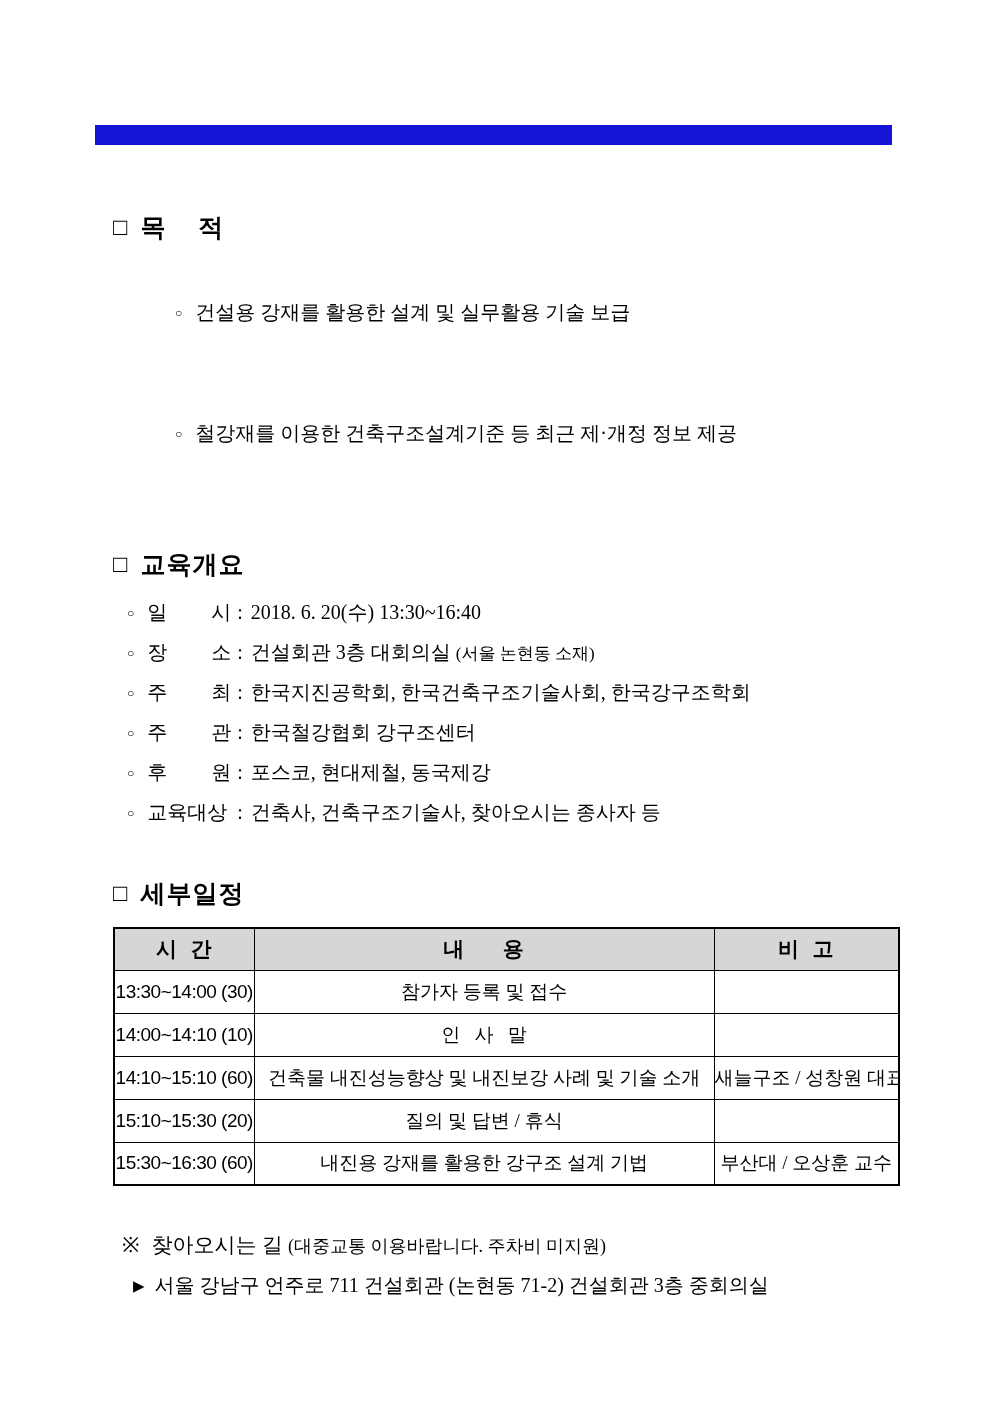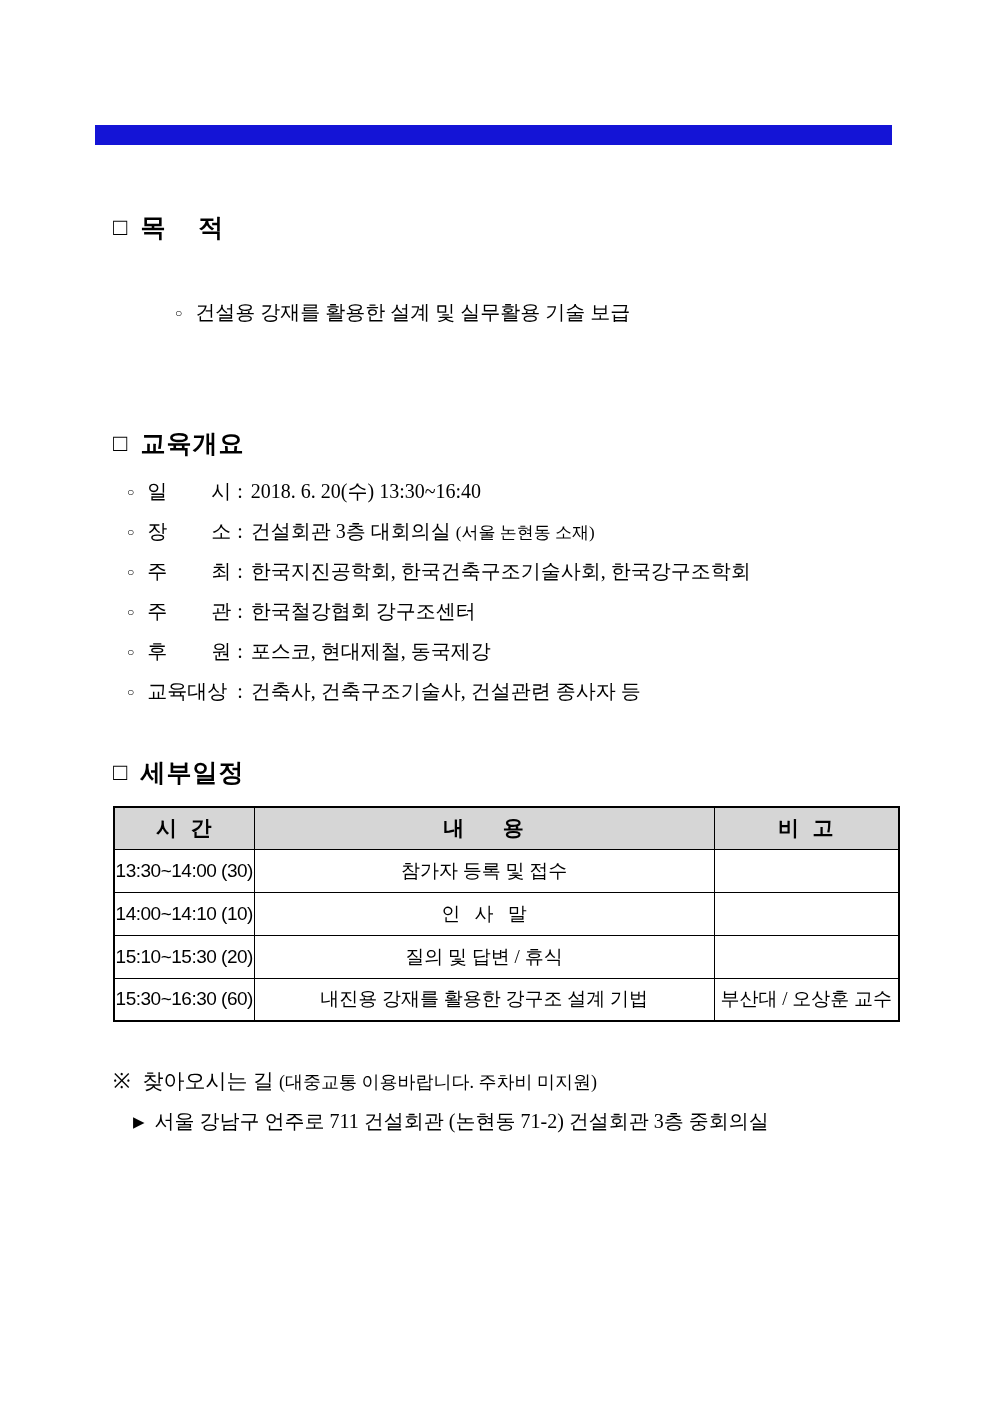--- a/index.html
+++ b/index.html
@@ -65,21 +65,21 @@
   }
   table.sched th {
     height:42px; background:#d6d6d6;
     font-size:21px; font-weight:bold; letter-spacing:1px;
   }
   table.sched td { height:43px; font-size:19px; }
   td.t-time { font-family:"Liberation Sans", sans-serif; font-size:16.5px; letter-spacing:-0.5px; }
   td.t-rem  { font-size:16.5px; }
 
   
-  .note-head { font-size:21px; margin-left:18px; }
+  .note-head { font-size:21px; margin-left:27px; }
   .note-head .ref { margin-right:12px; }
   .note-head .paren { font-size:18px; }
   .tri-item { font-size:20px; line-height:41px; margin-left:38px; }
   .tri-item .tri { font-size:15px; margin-right:10px; vertical-align:1px; }
 
   
   .gap-a { height:66px; }  
   .gap-b { height:8px;  }  
   .gap-c { height:54px; }  
   .gap-d { height:12px; }
@@ -102,20 +102,23 @@
 
     <div class="section">
       <div class="sec-head">
         <span class="sq">□</span>
         <span class="sec-title">목    적</span>
       </div>
       <div class="gap-b"></div>
       <div class="b-item">
         <span class="circ">○</span><span>건설용 강재를 활용한 설계 및 실무활용 기술 보급</span>
       </div>
+      <div class="b-item">
+        <span class="circ">○</span><span>철강재를 이용한 건축구조설계기준 등 최근 제·개정 정보 제공</span>
+      </div>
     </div>
 
     <div class="gap-c"></div>
 
     <div class="section">
       <div class="sec-head">
         <span class="sq">□</span>
         <span class="sec-title">교육개요</span>
       </div>
       <div class="gap-d"></div>
@@ -129,21 +132,21 @@
       <div class="ov-item">
         <span class="circ">○</span><span class="ov-label">주 최</span><span class="ov-colon">:</span><span class="ov-value">한국지진공학회, 한국건축구조기술사회, 한국강구조학회</span> <span class="ov-note"></span>
       </div>
       <div class="ov-item">
         <span class="circ">○</span><span class="ov-label">주 관</span><span class="ov-colon">:</span><span class="ov-value">한국철강협회 강구조센터</span> <span class="ov-note"></span>
       </div>
       <div class="ov-item">
         <span class="circ">○</span><span class="ov-label">후 원</span><span class="ov-colon">:</span><span class="ov-value">포스코, 현대제철, 동국제강</span> <span class="ov-note"></span>
       </div>
       <div class="ov-item">
-        <span class="circ">○</span><span class="ov-label">교육대상</span><span class="ov-colon">:</span><span class="ov-value">건축사, 건축구조기술사, 건설관련 종사자 등</span> <span class="ov-note"></span>
+        <span class="circ">○</span><span class="ov-label">교육대상</span><span class="ov-colon">:</span><span class="ov-value">건축사, 건축구조기술사, 찾아오시는 종사자 등</span> <span class="ov-note"></span>
       </div>
     </div>
 
     <div class="gap-e"></div>
 
     <div class="section" style="margin-left:18px;">
       <div class="sec-head">
         <span class="sq">□</span>
         <span class="sec-title">세부일정</span>
       </div>
@@ -166,20 +169,25 @@
             <td class="t-time">13:30~14:00 (30)</td>
             <td>참가자 등록 및 접수</td>
             <td class="t-rem"></td>
           </tr>
           <tr>
             <td class="t-time">14:00~14:10 (10)</td>
             <td>인   사   말</td>
             <td class="t-rem"></td>
           </tr>
           <tr>
+            <td class="t-time">14:10~15:10 (60)</td>
+            <td>건축물 내진성능향상 및 내진보강 사례 및 기술 소개</td>
+            <td class="t-rem">새늘구조 / 성창원 대표</td>
+          </tr>
+          <tr>
             <td class="t-time">15:10~15:30 (20)</td>
             <td>질의 및 답변 / 휴식</td>
             <td class="t-rem"></td>
           </tr>
           <tr>
             <td class="t-time">15:30~16:30 (60)</td>
             <td>내진용 강재를 활용한 강구조 설계 기법</td>
             <td class="t-rem">부산대 / 오상훈 교수</td>
           </tr>
         </tbody>

